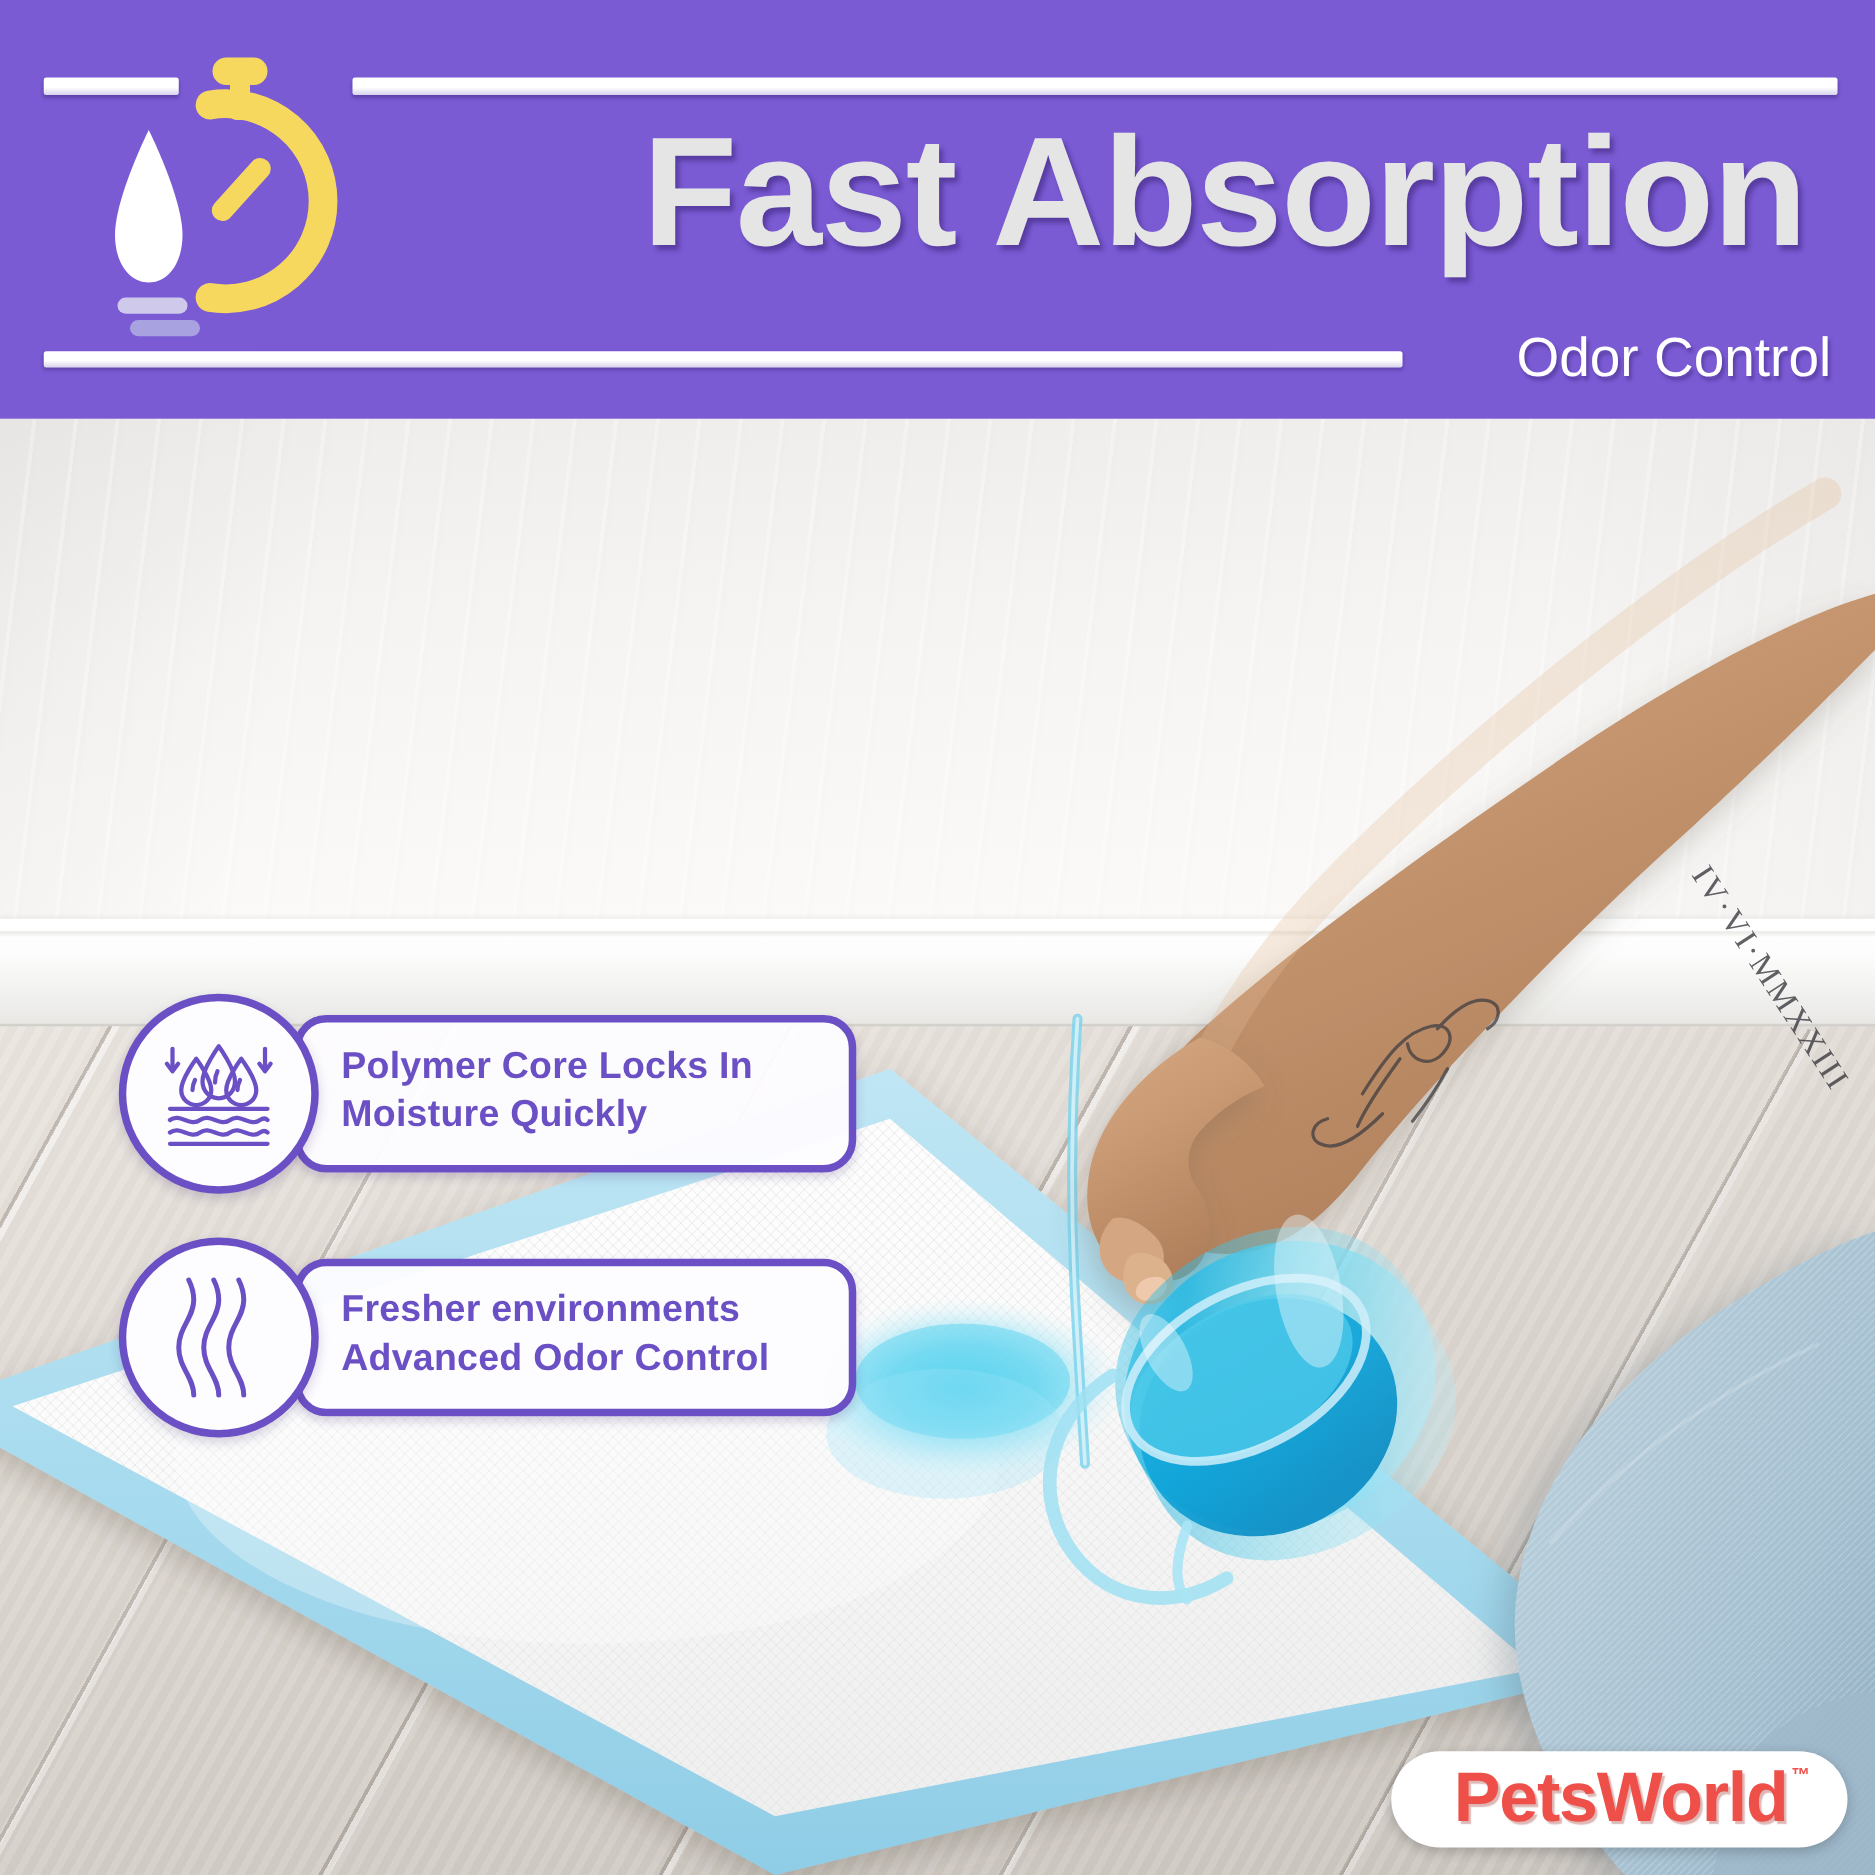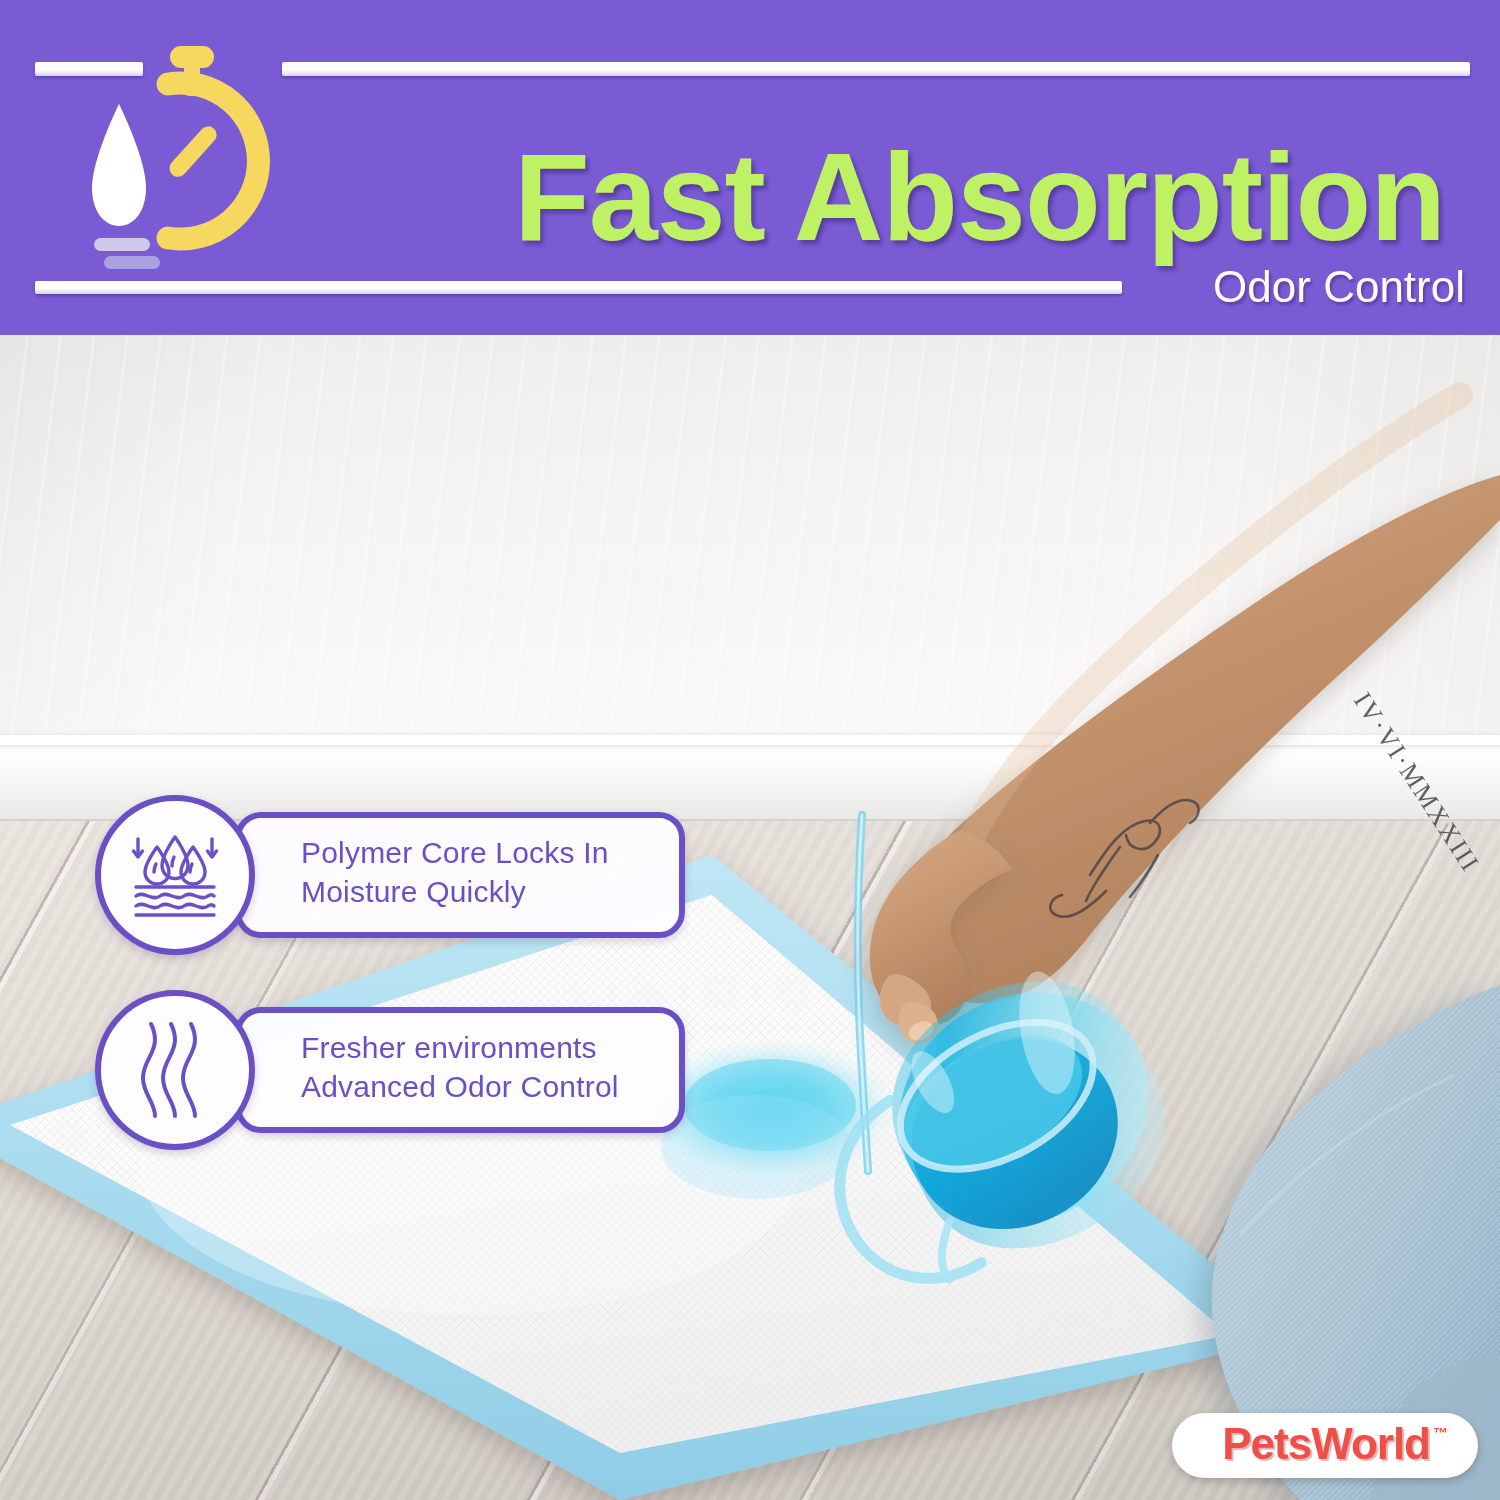--- a/index.html
+++ b/index.html
@@ -25,24 +25,23 @@
   .rule-tl { left:35px;  top:62px;  width:108px; height:14px; }
   .rule-tr { left:282px; top:62px;  width:1188px; height:14px; }
   .rule-b  { left:35px;  top:281px; width:1087px; height:13px; }
 
   .hdr-icon { position:absolute; left:72px; top:42px; width:230px; height:230px; }
 
   .hdr-title {
     position:absolute; left:375px; top:92px; width:1070px;
     text-align:right;
     font-size:124px; font-weight:bold; letter-spacing:-1px;
-    color:#bef264; line-height:1;
+    color:#e5e5e5; line-height:1;
     text-shadow:3px 4px 4px rgba(45,22,95,.45);
     white-space:nowrap;
-    margin-top:43px;
   }
   .hdr-sub {
     position:absolute; right:35px; top:262px;
     font-size:44px; font-weight:normal; color:#ffffff;
     text-shadow:2px 3px 3px rgba(45,22,95,.40);
     white-space:nowrap;
   }
 
   
   .photo { position:absolute; left:0; top:335px; width:1500px; height:1165px; overflow:hidden; }
@@ -106,42 +105,41 @@
   .badges { position:absolute; left:95px; top:460px; width:600px; }
   .badge { position:relative; height:160px; margin-bottom:35px; }
   .badge-pill {
     position:absolute; left:140px; top:17px; width:450px; height:126px;
     background:rgba(253,252,255,.96);
     border:6px solid #6B4FC4; border-radius:26px;
     box-shadow:0 4px 8px rgba(60,40,110,.18);
   }
   .badge-text {
     position:absolute; left:178px; top:38px; width:400px;
-    font-size:30px; font-weight:normal; color:#6B4FC4; line-height:1.3;
+    font-size:30px; font-weight:bold; color:#6B4FC4; line-height:1.3;
     letter-spacing:.2px;
-    margin-left:28px;
   }
   .badge-text .ln { display:block; }
   .badge-circle {
     position:absolute; left:0; top:0; width:160px; height:160px;
     background:#FDFCFF; border:6px solid #6B4FC4; border-radius:50%;
     box-shadow:0 4px 9px rgba(60,40,110,.20);
     display:flex; align-items:center; justify-content:center;
   }
 
   
   .logo {
     position:absolute; right:22px; bottom:22px;
     background:#ffffff; border-radius:42px;
     padding:9px 30px 12px 30px;
     box-shadow:0 3px 10px rgba(0,0,0,.22);
     display:flex; align-items:flex-start;
   }
   .logo-text {
-    font-size:44px; font-weight:bold; color:#EE4F48;
+    font-size:56px; font-weight:bold; color:#EE4F48;
     letter-spacing:-1px; line-height:1;
     text-shadow:2px 2px 1px rgba(150,30,25,.32);
     white-space:nowrap;
     margin-left:20px;
   }
   .logo-tm { font-size:15px; font-weight:bold; color:#EE4F48; margin-left:3px; margin-top:2px; }
 </style>
 </head>
 <body>
 

